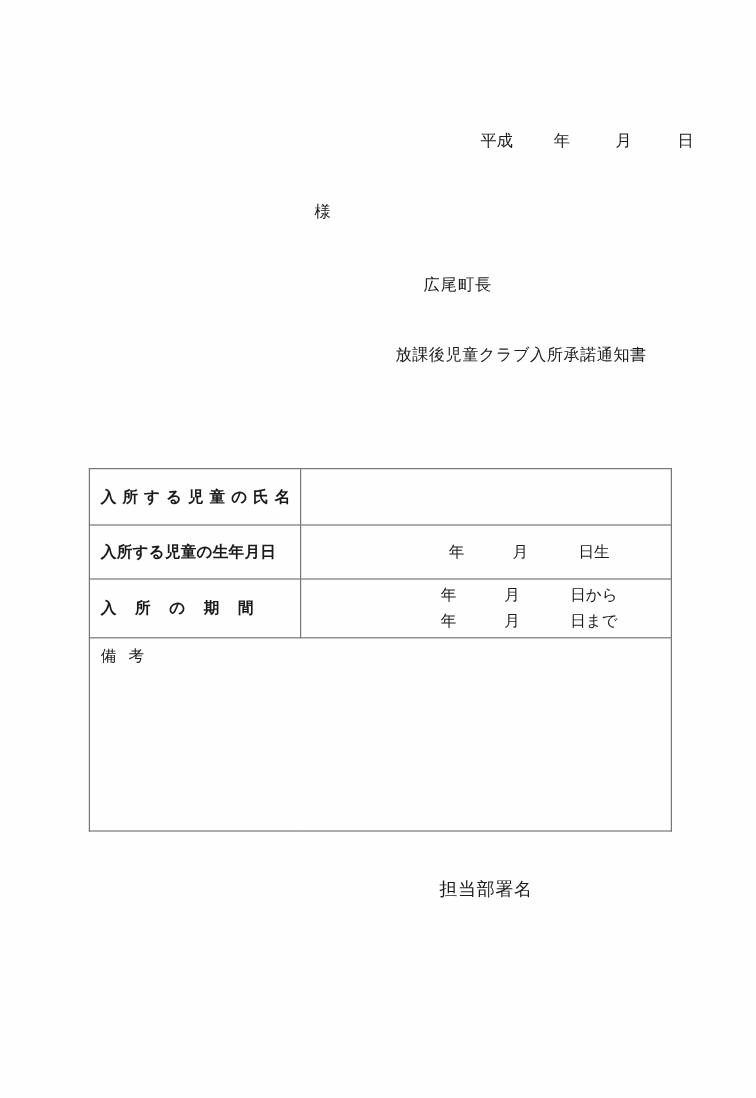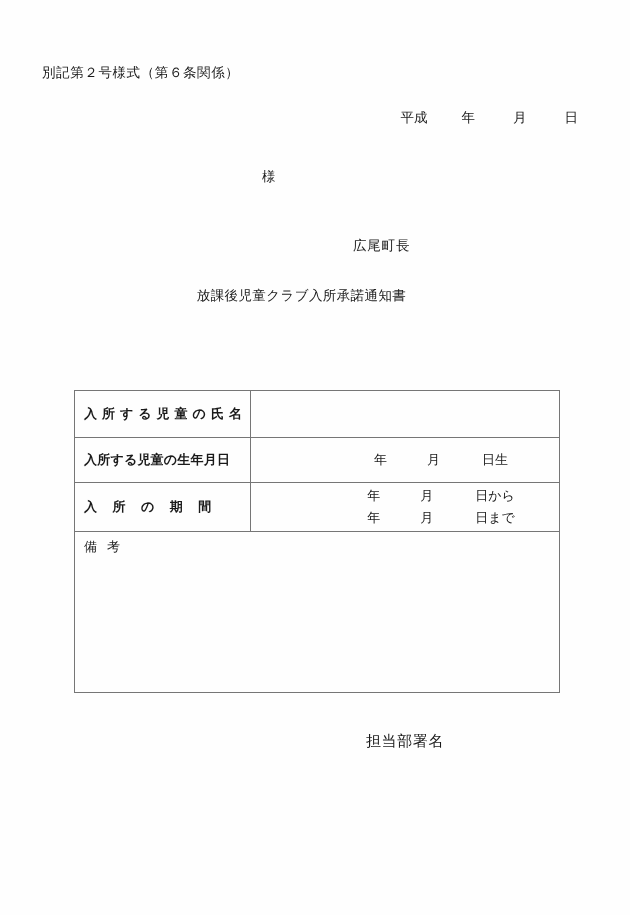--- a/index.html
+++ b/index.html
@@ -50,36 +50,35 @@
   .addressee {
     left: 262px;
     top: 168px;
     font-size: 13.5px;
     white-space: nowrap;
   }
 
   
   .issuer {
     left: 353px;
-    top: 237px;
+    top: 229px;
     font-size: 13.5px;
     letter-spacing: 0.8px;
     white-space: nowrap;
   }
 
   
   .doc-title {
     left: 0;
     top: 287px;
     width: 539px;
-    text-align: center;
+    text-align: right;
     font-size: 13.5px;
     letter-spacing: 0.4px;
     white-space: nowrap;
-    margin-left: 32px;
   }
 
   
   .body-text {
     left: 42px;
     top: 331px;
     width: 552px;
     font-size: 13.2px;
     line-height: 22px;
     letter-spacing: 0.15px;
@@ -146,21 +145,20 @@
     font-size: 15px;
     letter-spacing: 0.6px;
     white-space: nowrap;
   }
 </style>
 </head>
 <body>
 
 <div class="page">
 
-  <div class="abs form-number">別記第２号様式（第６条関係）</div>
 
   <div class="abs date-line">
     <span class="era">平成</span><span class="y">年</span><span class="m">月</span><span class="d">日</span>
   </div>
 
   <div class="abs addressee">様</div>
 
   <div class="abs issuer">広尾町長</div>
 
   <div class="abs doc-title">放課後児童クラブ入所承諾通知書</div>

